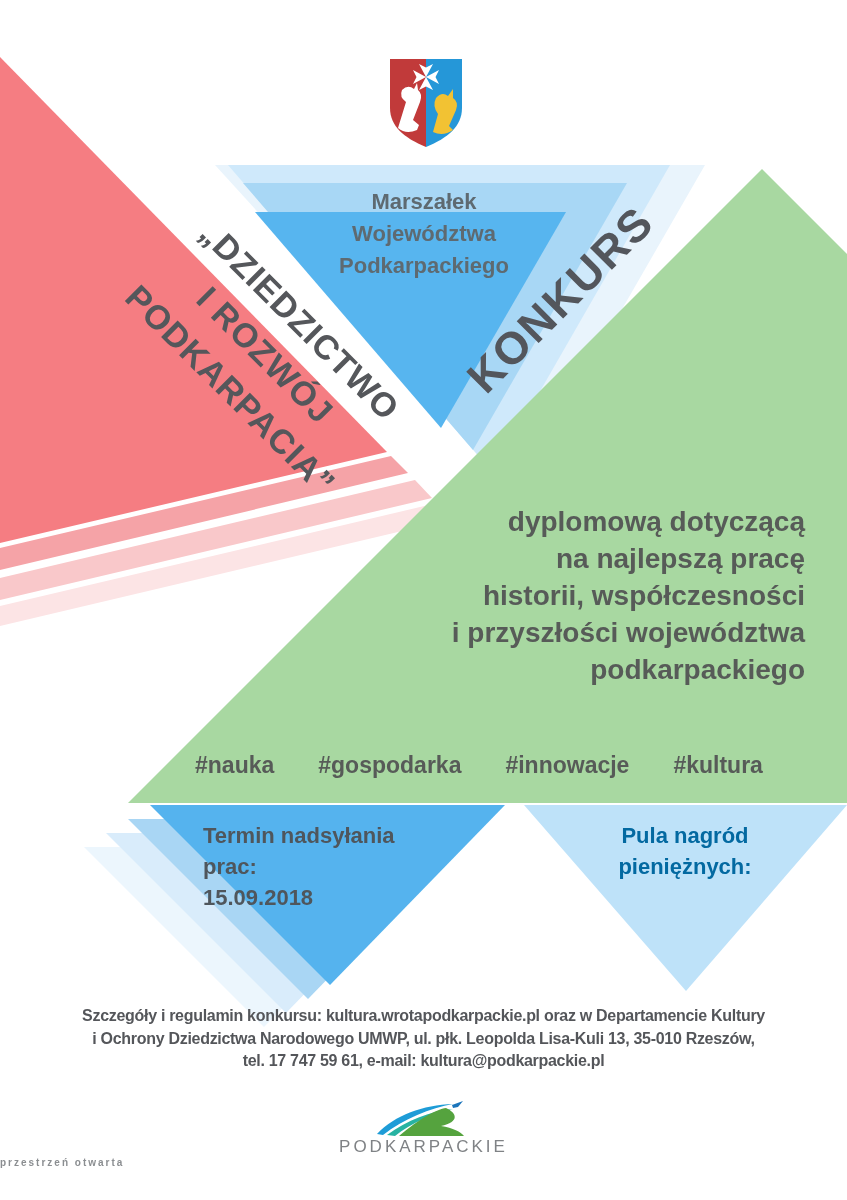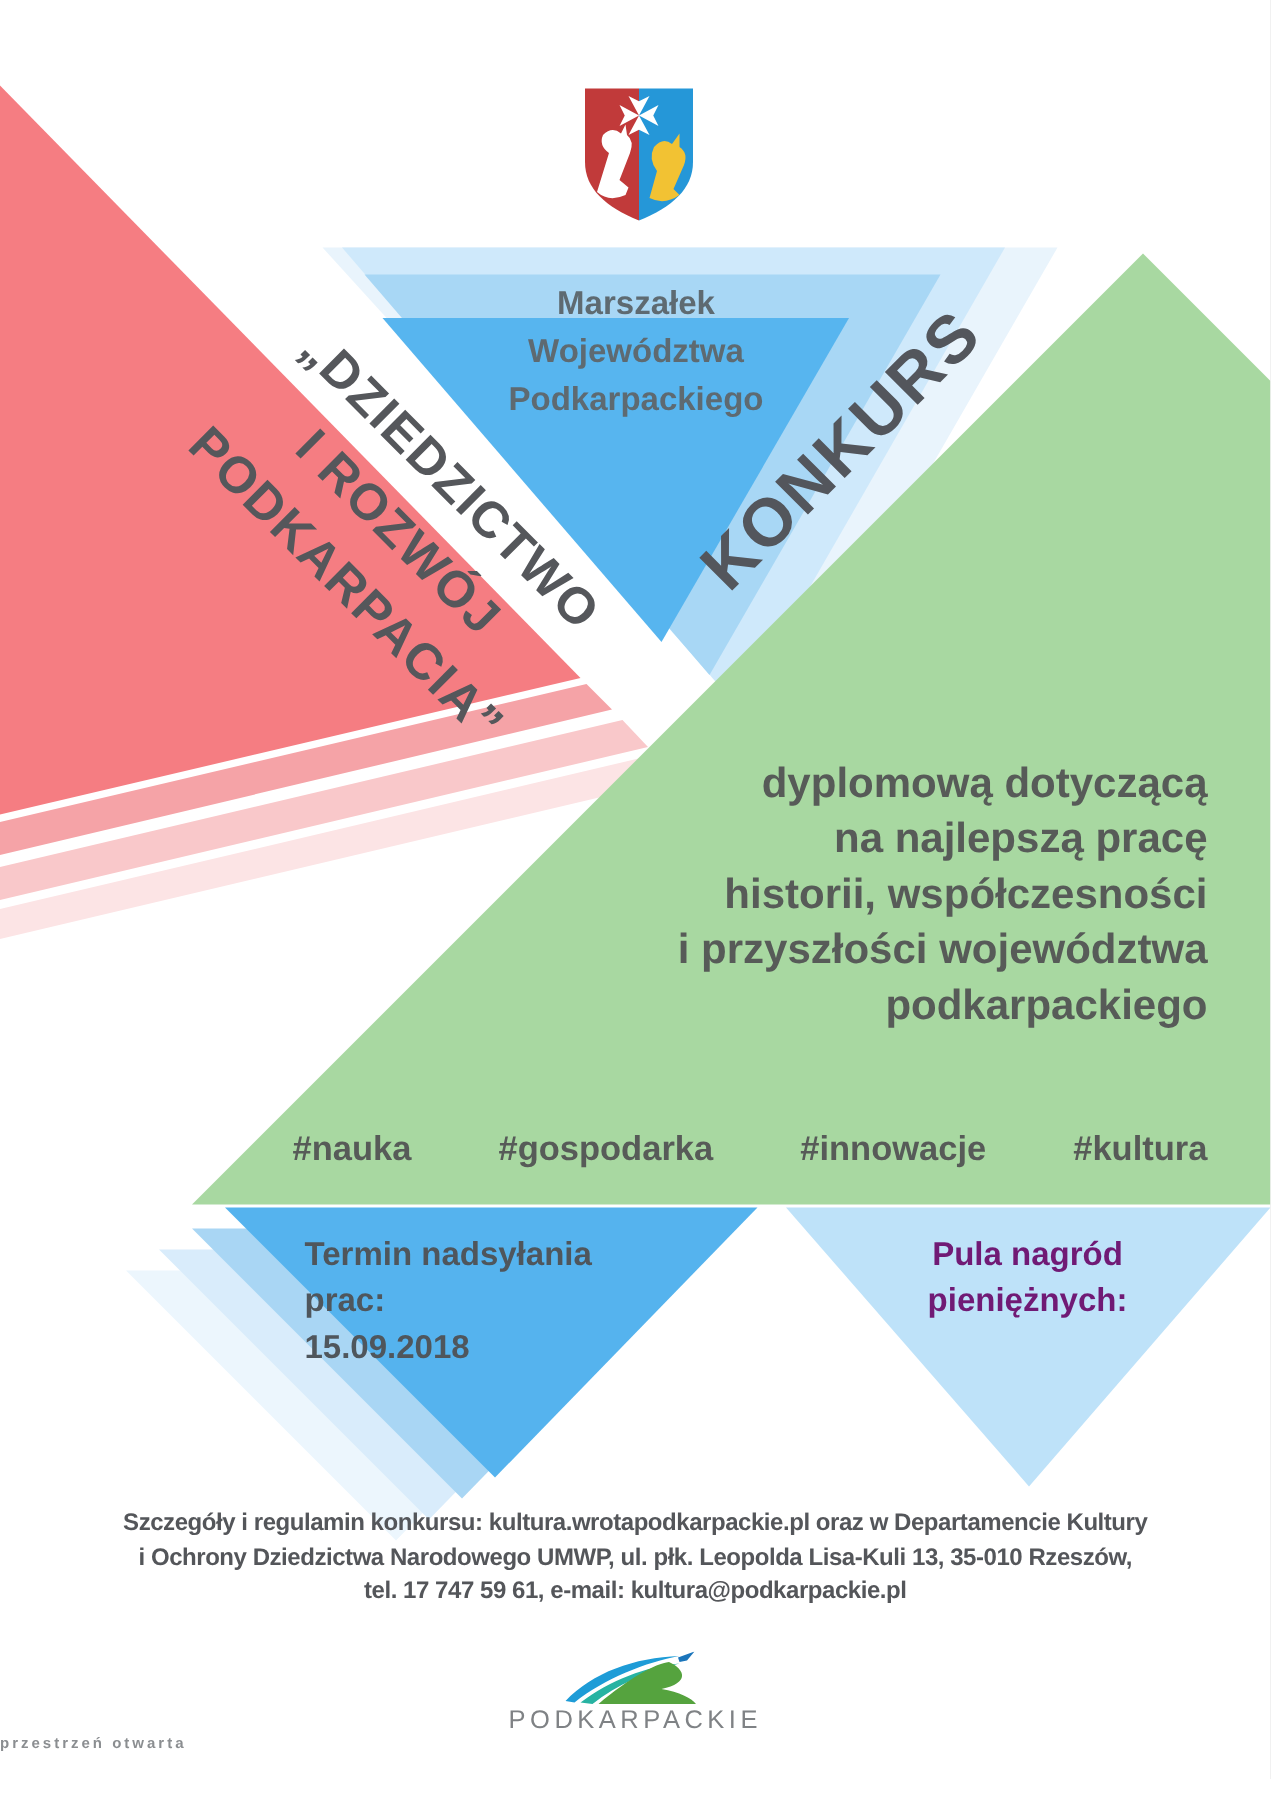--- a/index.html
+++ b/index.html
@@ -18,25 +18,25 @@
     transform:rotate(-45deg);font-size:45px;letter-spacing:2px;
     font-weight:bold;color:#53565c;}
   
   .red-title{left:65px;top:282px;width:400px;text-align:center;
     transform:rotate(45deg);font-size:34px;line-height:49px;
     letter-spacing:1px;font-weight:bold;color:#55575b;}
   
   .desc{left:250px;right:42px;top:503px;text-align:right;
     font-size:28px;line-height:37px;font-weight:bold;color:#575b58;}
   .hashtags{left:195px;right:42px;top:752px;display:flex;
-    justify-content:space-between;font-size:23px;font-weight:bold;color:#575b58;}
+    font-size:23px;font-weight:bold;color:#575b58;gap:44px;}
   .deadline{left:203px;top:820px;width:220px;text-align:left;
     font-size:22px;line-height:31px;font-weight:bold;color:#4f565c;}
   .prize{left:575px;top:820px;width:220px;text-align:center;
-    font-size:22px;line-height:31px;font-weight:bold;color:#701a75;}
+    font-size:22px;line-height:31px;font-weight:bold;color:#0369a1;}
   .footer{left:30px;right:30px;top:1005px;text-align:center;
     font-size:16px;line-height:22.5px;font-weight:bold;color:#54565a;letter-spacing:-0.3px;}
   .footer .it{}
   .wordmark{left:0;right:0;top:1137px;text-align:center;font-size:17px;
     letter-spacing:3px;color:#7f8285;font-weight:normal;}
   .tagline{left:0;right:0;top:1157px;text-align:left;font-size:10px;
     letter-spacing:2px;color:#8b8e91;font-weight:bold;}
 </style>
 </head>
 <body>

